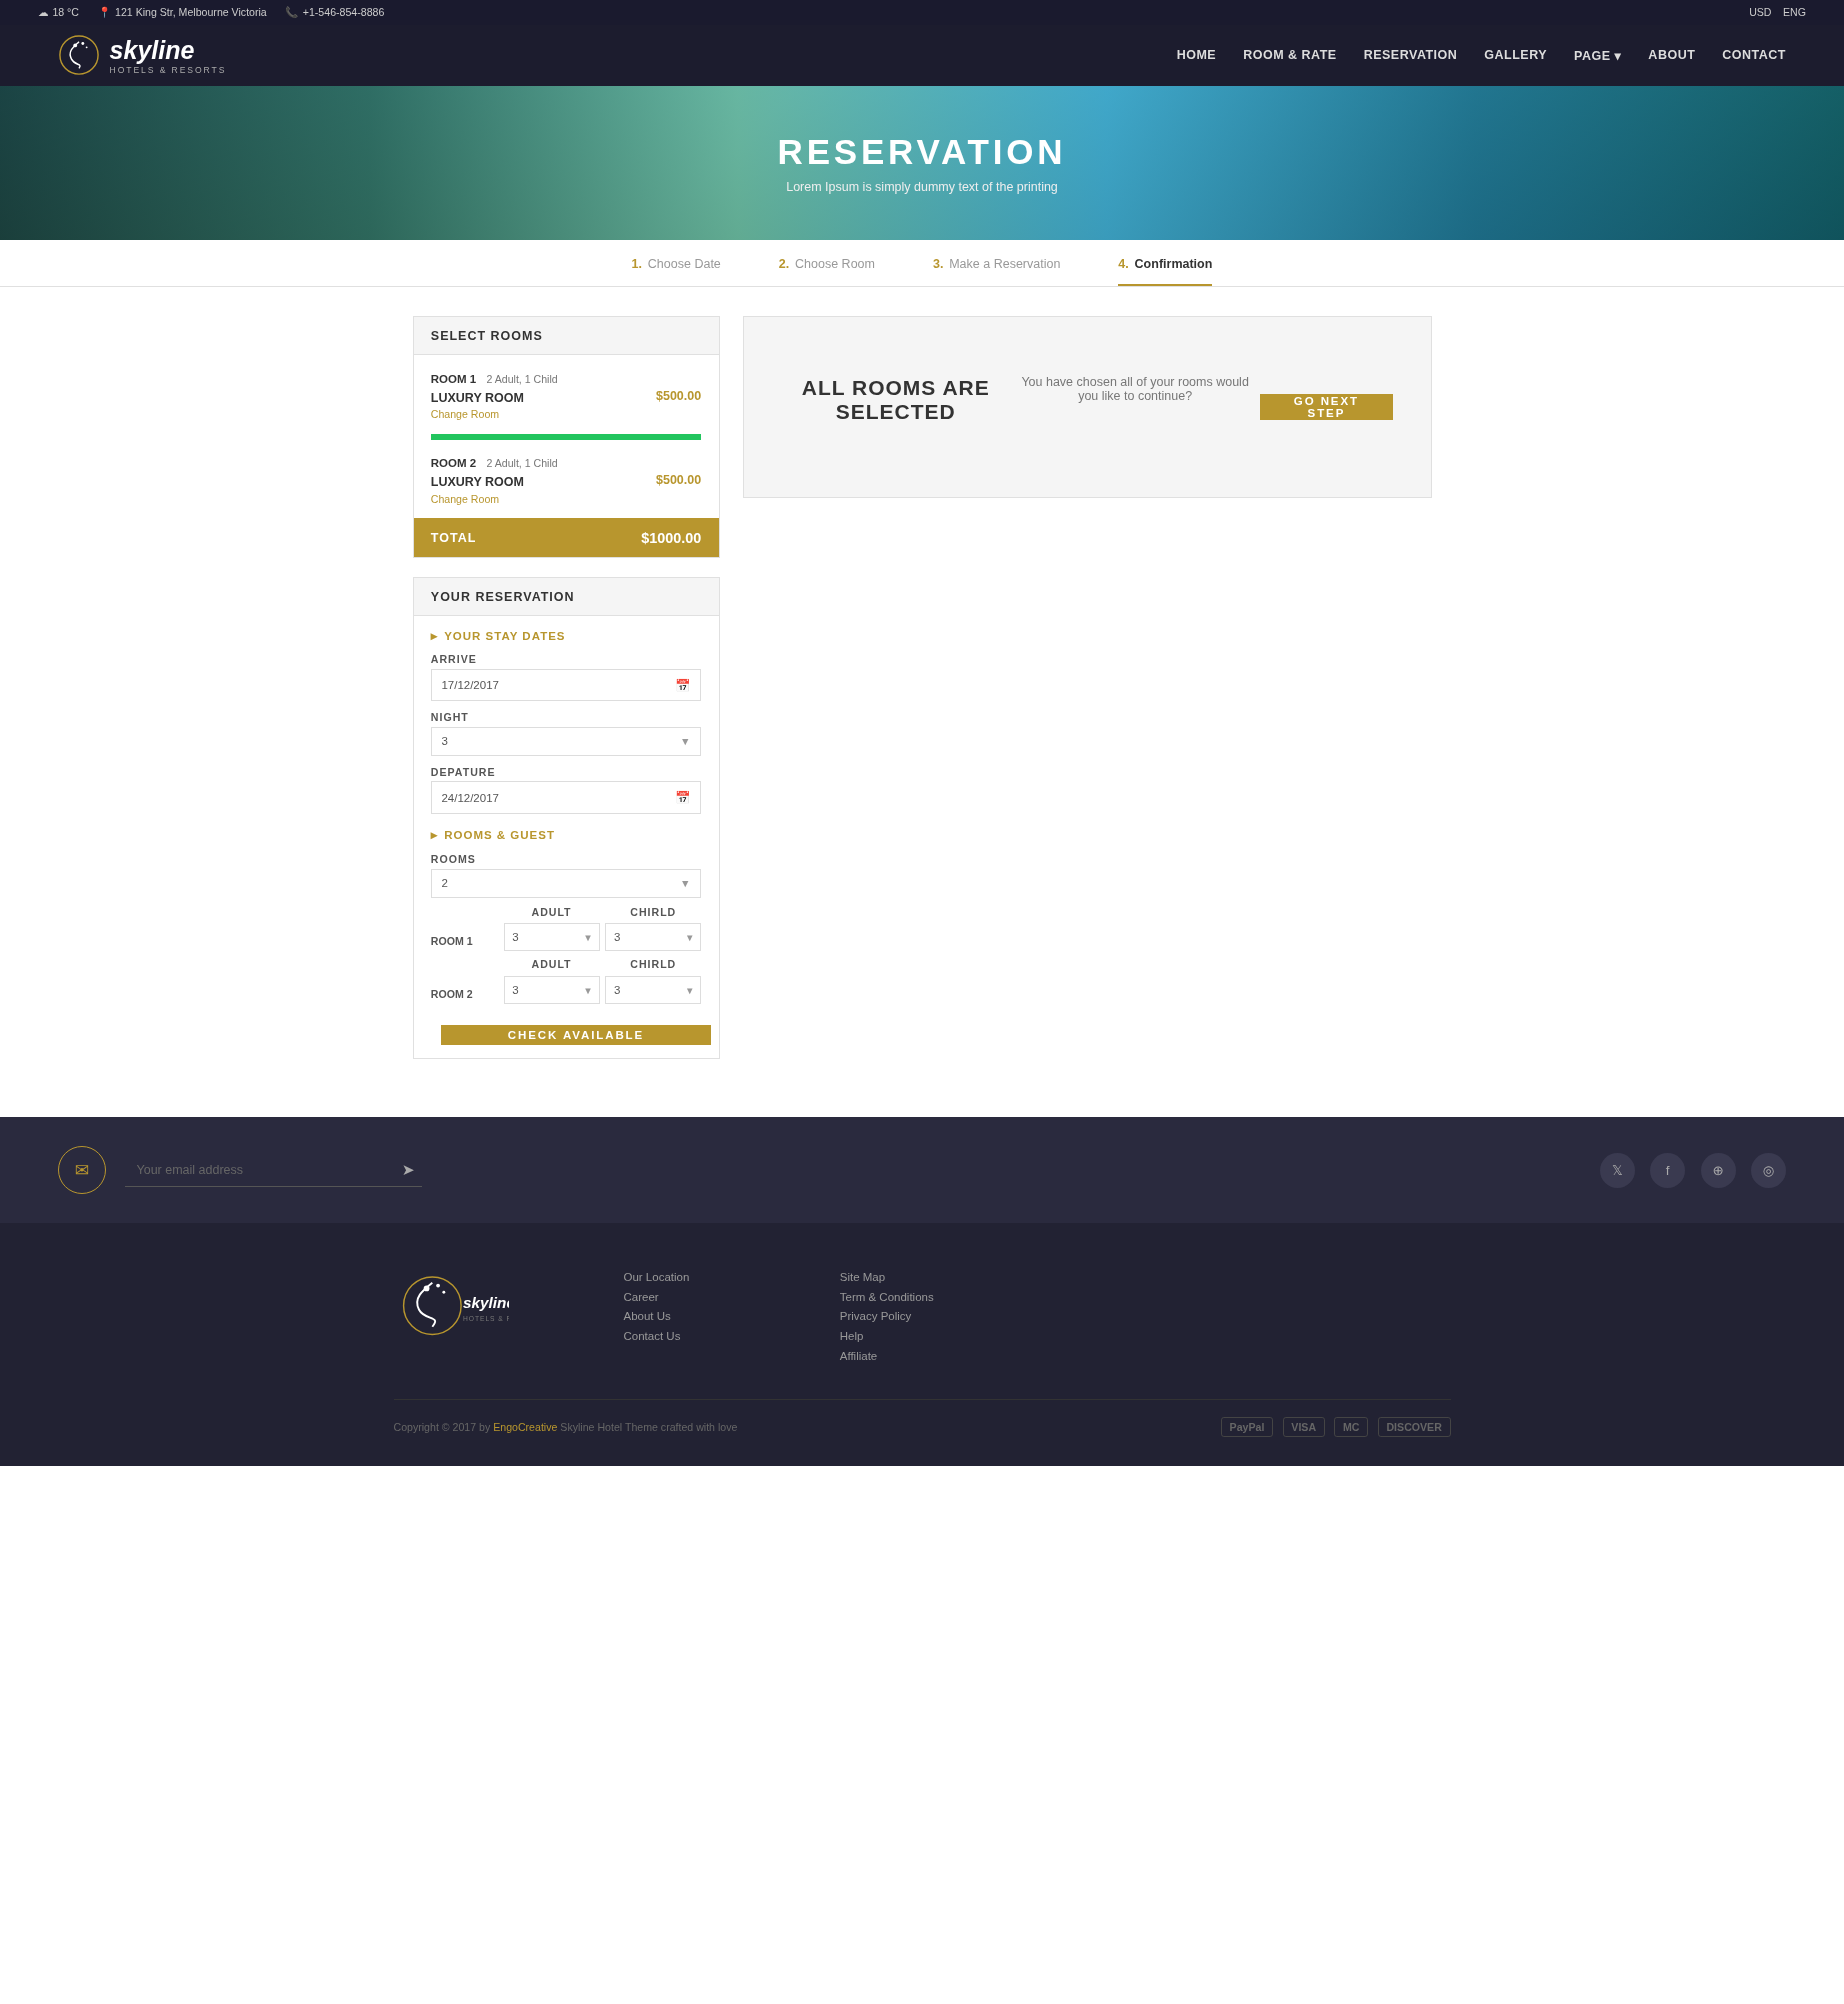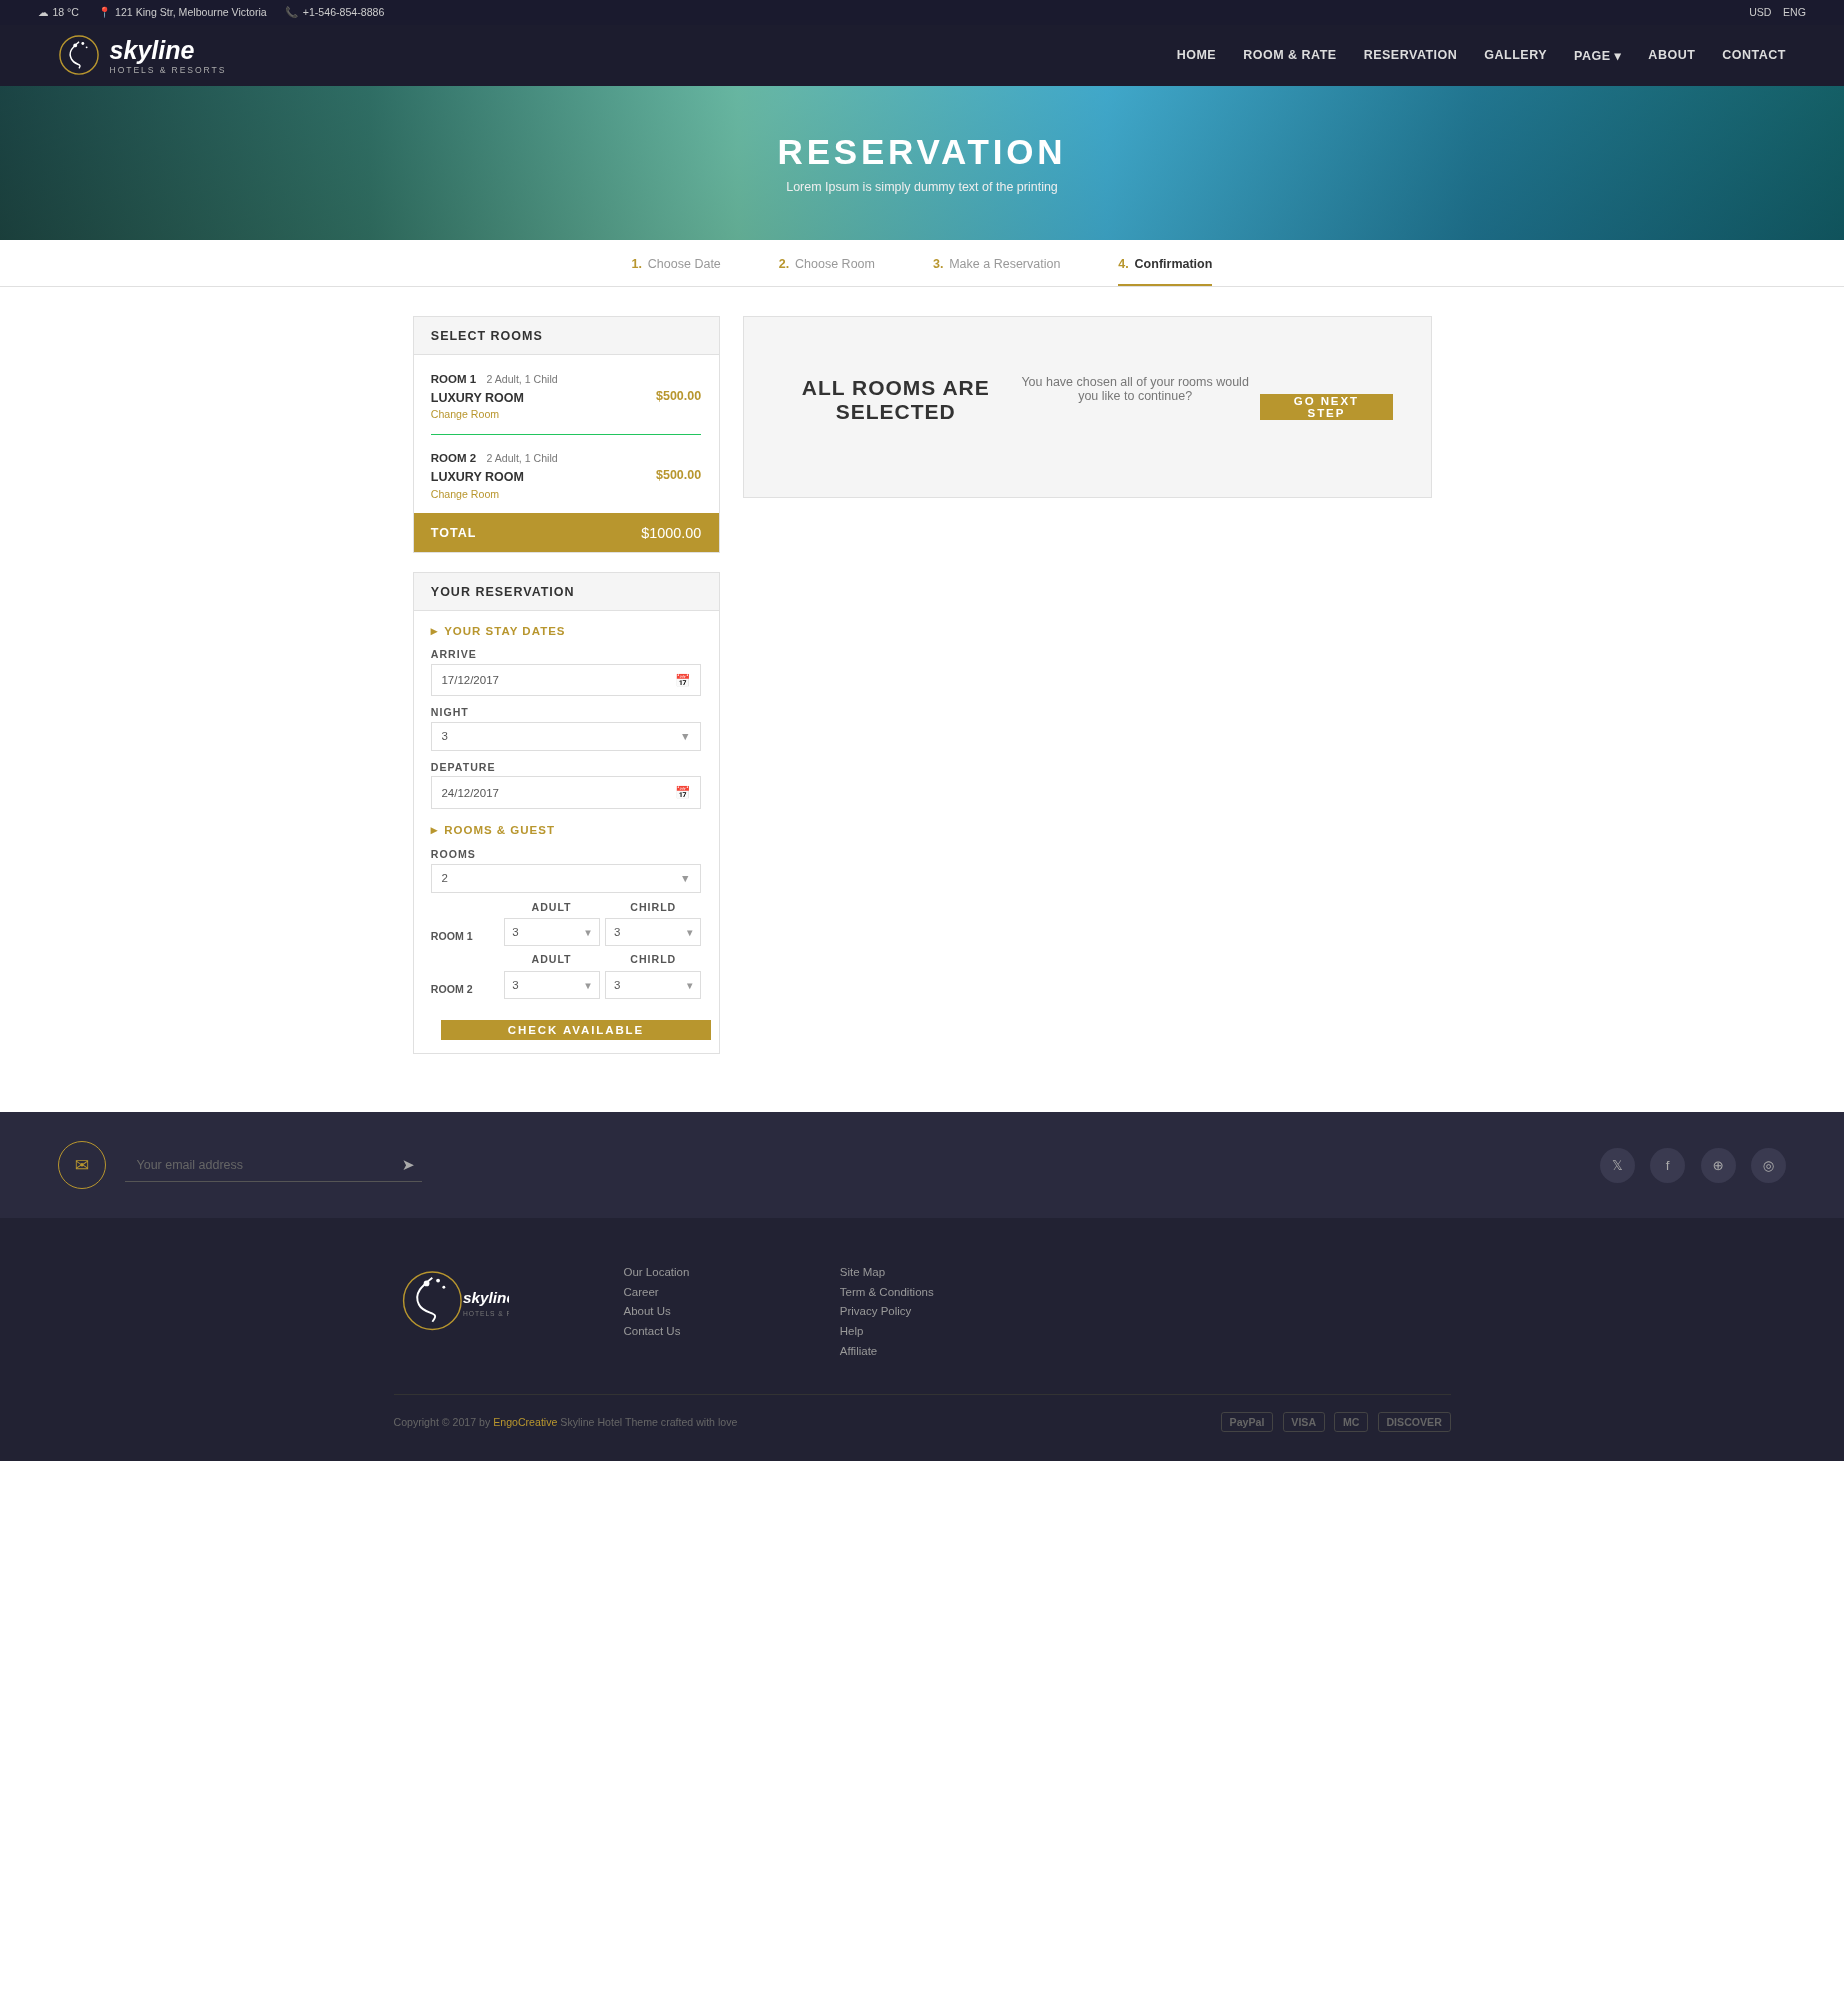--- a/index.html
+++ b/index.html
@@ -130,38 +130,38 @@
       font-size: 12.5px;
       font-weight: 700;
       letter-spacing: 1px;
       text-transform: uppercase;
       color: #333;
       border-bottom: 1px solid #e0e0e0;
     }
 
     
     .select-rooms-content { padding: 13.4px 17.3px; }
-    .room-item { margin-bottom: 13.4px; border-bottom: 1px solid #22c55e; padding-bottom: 13.4px; }
+    .room-item { margin-bottom: 13.4px; border-bottom: 6px solid #22c55e; padding-bottom: 13.4px; }
     .room-item:last-child { border-bottom: none; margin-bottom: 0; padding-bottom: 0; }
     .room-num { font-weight: 700; color: #333; font-size: 11.5px; }
     .room-guests { color: #777; font-size: 10.6px; margin-left: 5.8px; }
     .room-name { font-weight: 700; color: #333; font-size: 12.5px; margin-top: 3.8px; }
     .room-price { color: #b8962e; font-weight: 700; font-size: 12.5px; }
     .change-room-link { color: #b8962e; font-size: 10.6px; text-decoration: none; cursor: pointer; display: block; margin-top: 3.8px; }
     .room-row { display: flex; justify-content: space-between; align-items: center; }
 
     .total-bar {
       background: #b8962e;
       padding: 11.5px 17.3px;
       display: flex;
       justify-content: space-between;
       align-items: center;
     }
     .total-label { color: #fff; font-weight: 700; font-size: 12.5px; letter-spacing: 1px; }
-    .total-amount { color: #fff; font-weight: 400; font-size: 14.4px; }
+    .total-amount { color: #fff; font-weight: 700; font-size: 14.4px; }
 
     
     .reservation-content { padding: 13.4px 17.3px; }
     .section-toggle {
       display: flex;
       align-items: center;
       gap: 5.8px;
       color: #b8962e;
       font-size: 11.5px;
       font-weight: 700;

